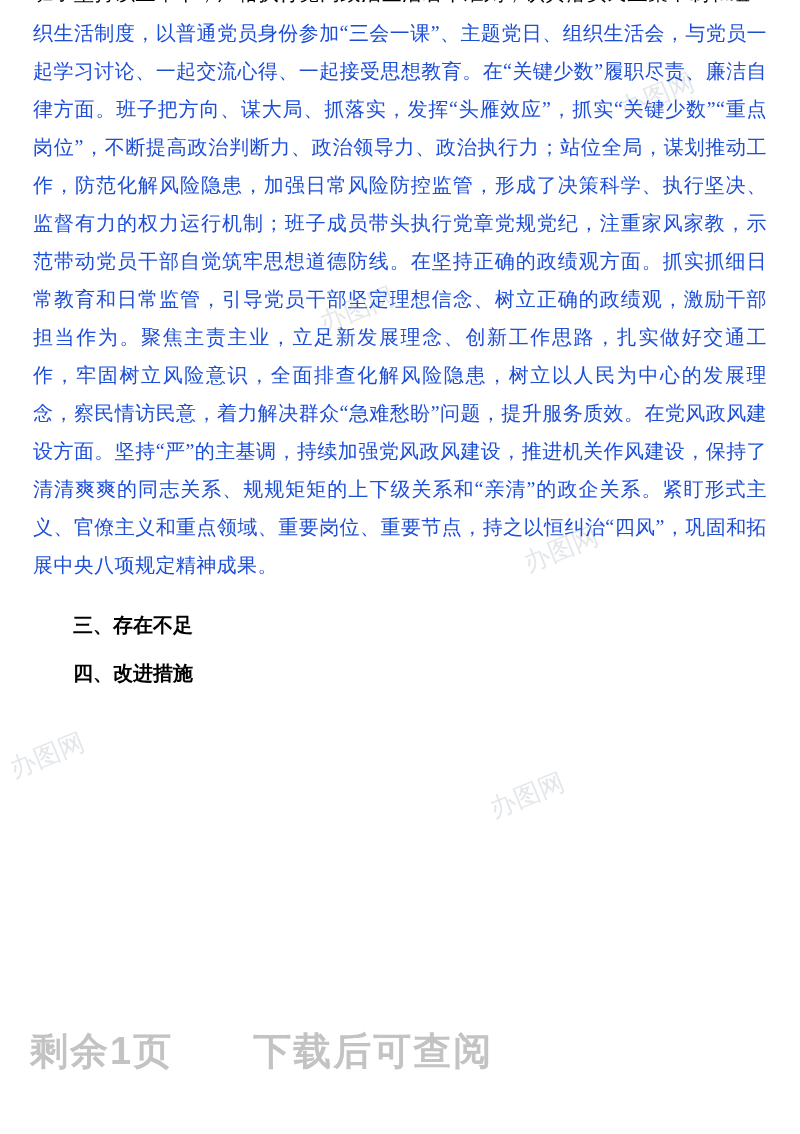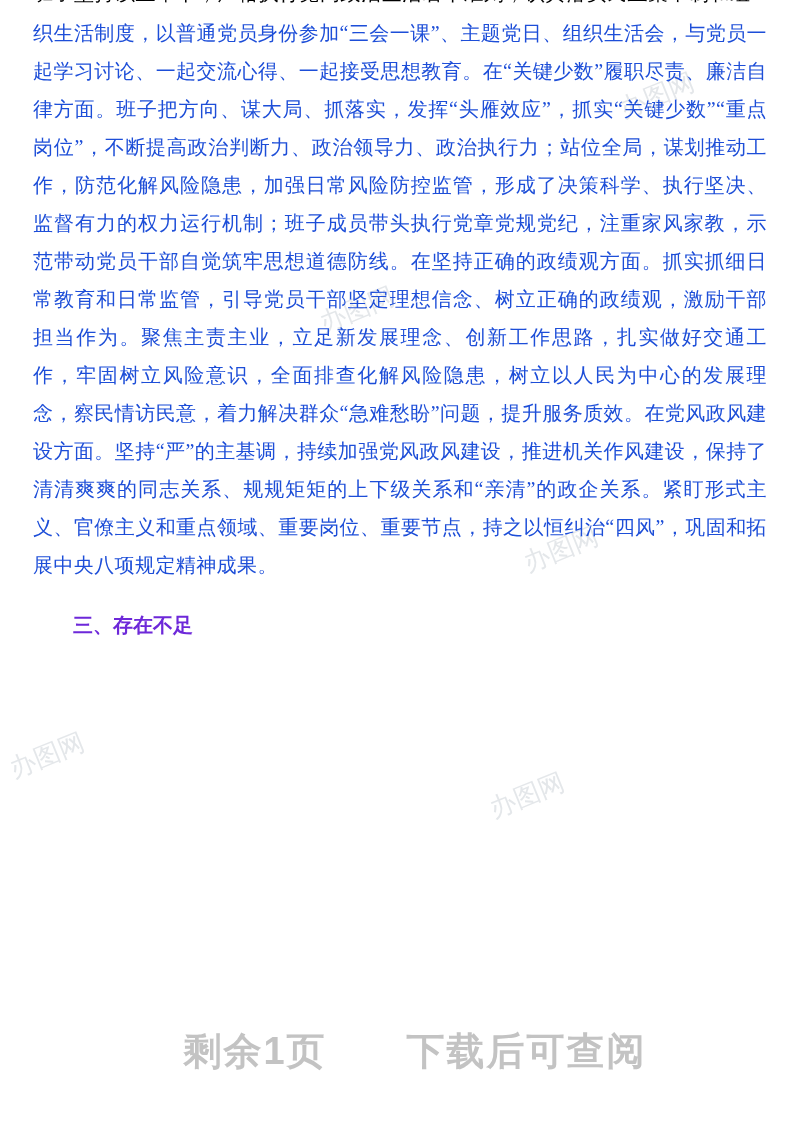--- a/index.html
+++ b/index.html
@@ -46,30 +46,30 @@
     letter-spacing: 0.4px;
     color: #1d4ed8;
   }
   p.body.indent { text-indent: 2em; }
   p.heading {
     font-family: "Liberation Sans", "DejaVu Sans", sans-serif;
     font-size: 20px;
     font-weight: bold;
     line-height: 38px;
     text-indent: 2em;
-    color: #6d28d9;
+    color: #000000;
   }
   .heading.first { margin-top: 22px; }
   .heading.second { margin-top: 10px; }
   .footer-banner {
     position: absolute;
     left: 0;
     right: 0;
     top: 1026px;
-    text-align: center;
+    text-align: left;
     font-family: "Liberation Sans", "DejaVu Sans", sans-serif;
     font-size: 38px;
     font-weight: bold;
     color: #c3c3c3;
     letter-spacing: 2px;
     z-index: 1;
     white-space: pre;
     margin-left: 30px;
   }
   .wm {
@@ -103,18 +103,19 @@
 
     <div class="clip-line">
       <span>班子坚持以上率下，严格执行党内政治生活若干准则，认真落实民主集中制和组</span>
     </div>
 
     <p class="body">织生活制度，以普通党员身份参加“三会一课”、主题党日、组织生活会，与党员一起学习讨论、一起交流心得、一起接受思想教育。在“关键少数”履职尽责、廉洁自律方面。班子把方向、谋大局、抓落实，发挥“头雁效应”，抓实“关键少数”“重点岗位”，不断提高政治判断力、政治领导力、政治执行力；站位全局，谋划推动工作，防范化解风险隐患，加强日常风险防控监管，形成了决策科学、执行坚决、监督有力的权力运行机制；班子成员带头执行党章党规党纪，注重家风家教，示范带动党员干部自觉筑牢思想道德防线。在坚持正确的政绩观方面。抓实抓细日常教育和日常监管，引导党员干部坚定理想信念、树立正确的政绩观，激励干部担当作为。聚焦主责主业，立足新发展理念、创新工作思路，扎实做好交通工作，牢固树立风险意识，全面排查化解风险隐患，树立以人民为中心的发展理念，察民情访民意，着力解决群众“急难愁盼”问题，提升服务质效。在党风政风建设方面。坚持“严”的主基调，持续加强党风政风建设，推进机关作风建设，保持了清清爽爽的同志关系、规规矩矩的上下级关系和“亲清”的政企关系。紧盯形式主义、官僚主义和重点领域、重要岗位、重要节点，持之以恒纠治“四风”，巩固和拓展中央八项规定精神成果。</p>
 
     <p class="heading first">三、存在不足</p>
 
 
+    <p class="heading second">四、改进措施</p>
 
   </div>
 
   <div class="footer-banner">剩余1页　　下载后可查阅</div>
 
 </div>
 
 </body></html>

